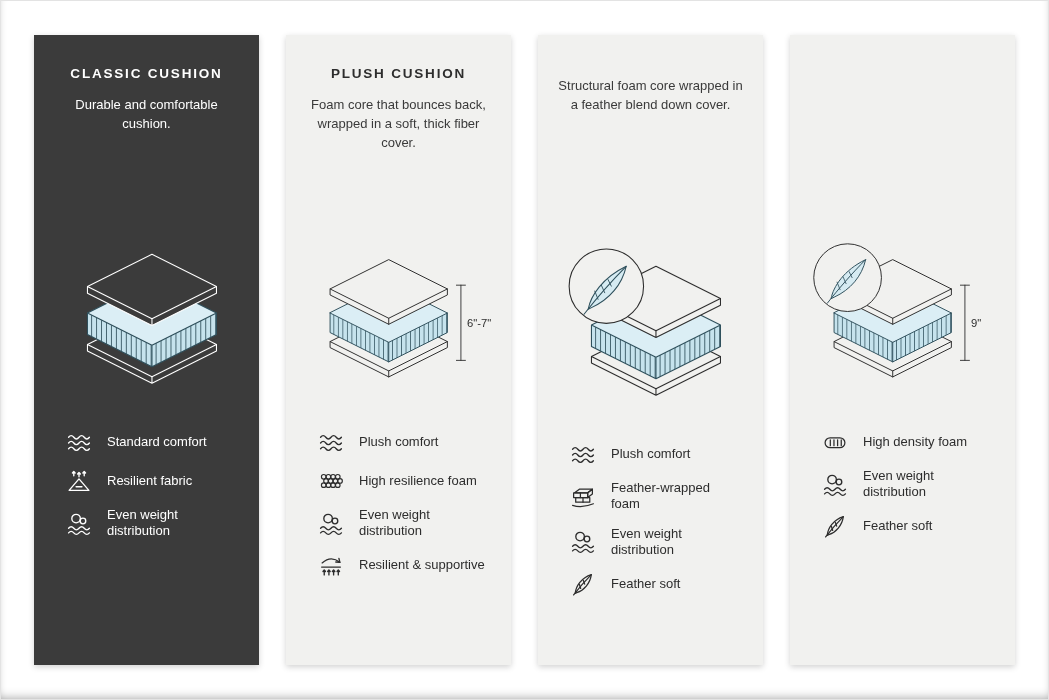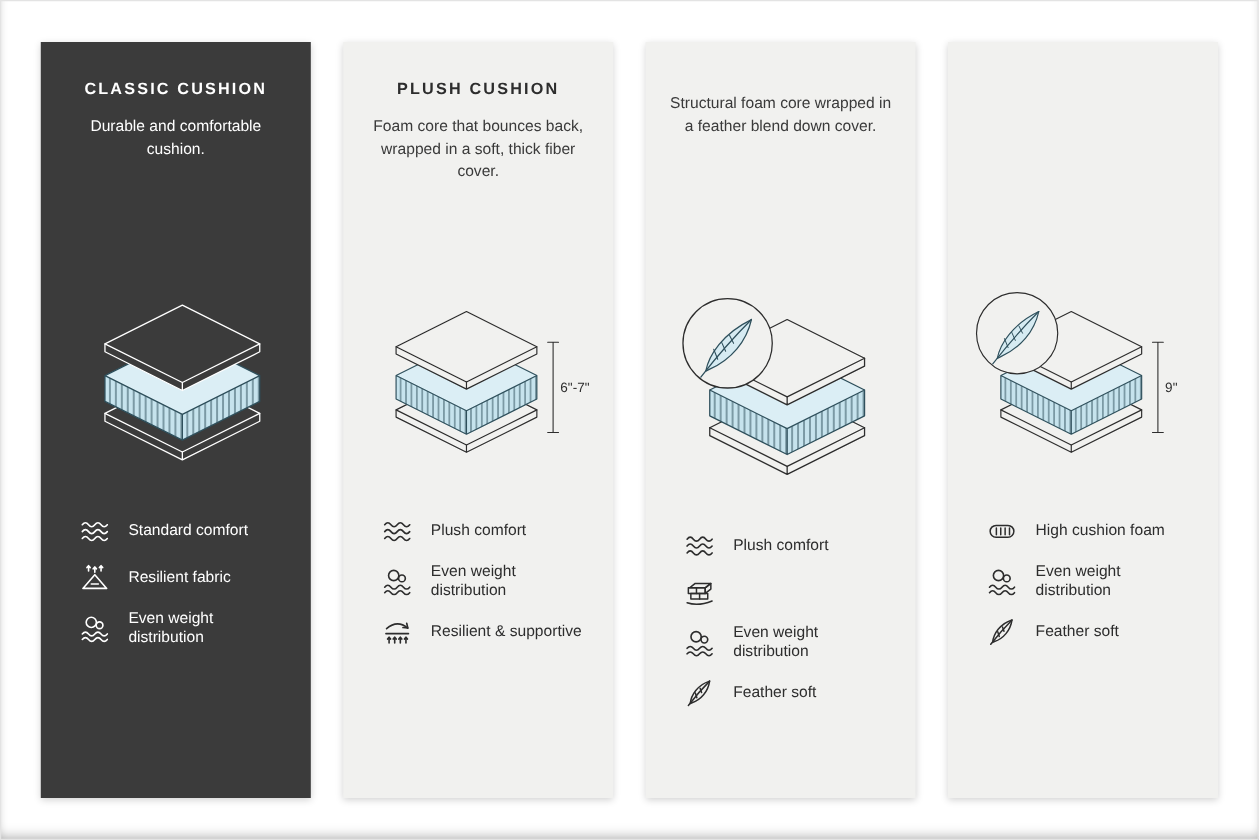--- a/index.html
+++ b/index.html
@@ -202,20 +202,28 @@
         <span class="icon">
             <svg viewBox="0 0 24 24">
               <use href="#i-waves"></use>
             </svg>
           </span>
         <span class="label">Plush comfort</span>
       </li>
       <li class="feature">
         <span class="icon">
             <svg viewBox="0 0 24 24">
+              <use href="#i-cells"></use>
+            </svg>
+          </span>
+        <span class="label">High resilience foam</span>
+      </li>
+      <li class="feature">
+        <span class="icon">
+            <svg viewBox="0 0 24 24">
               <use href="#i-weight"></use>
             </svg>
           </span>
         <span class="label">Even weight distribution</span>
       </li>
       <li class="feature">
         <span class="icon">
             <svg viewBox="0 0 24 24">
               <use href="#i-spring"></use>
             </svg>
@@ -243,20 +251,21 @@
             </svg>
           </span>
         <span class="label">Plush comfort</span>
       </li>
       <li class="feature">
         <span class="icon">
             <svg viewBox="0 0 24 24">
               <use href="#i-bricks"></use>
             </svg>
           </span>
+        <span class="label">Feather-wrapped foam</span>
       </li>
       <li class="feature">
         <span class="icon">
             <svg viewBox="0 0 24 24">
               <use href="#i-weight"></use>
             </svg>
           </span>
         <span class="label">Even weight distribution</span>
       </li>
       <li class="feature">
@@ -281,21 +290,21 @@
         <text class="measure-text" x="204" y="91">9"</text>
       </svg>
     </div>
     <ul class="features">
       <li class="feature">
         <span class="icon">
             <svg viewBox="0 0 24 24">
               <use href="#i-density"></use>
             </svg>
           </span>
-        <span class="label">High cushion foam</span>
+        <span class="label">High density foam</span>
       </li>
       <li class="feature">
         <span class="icon">
             <svg viewBox="0 0 24 24">
               <use href="#i-weight"></use>
             </svg>
           </span>
         <span class="label">Even weight distribution</span>
       </li>
       <li class="feature">

